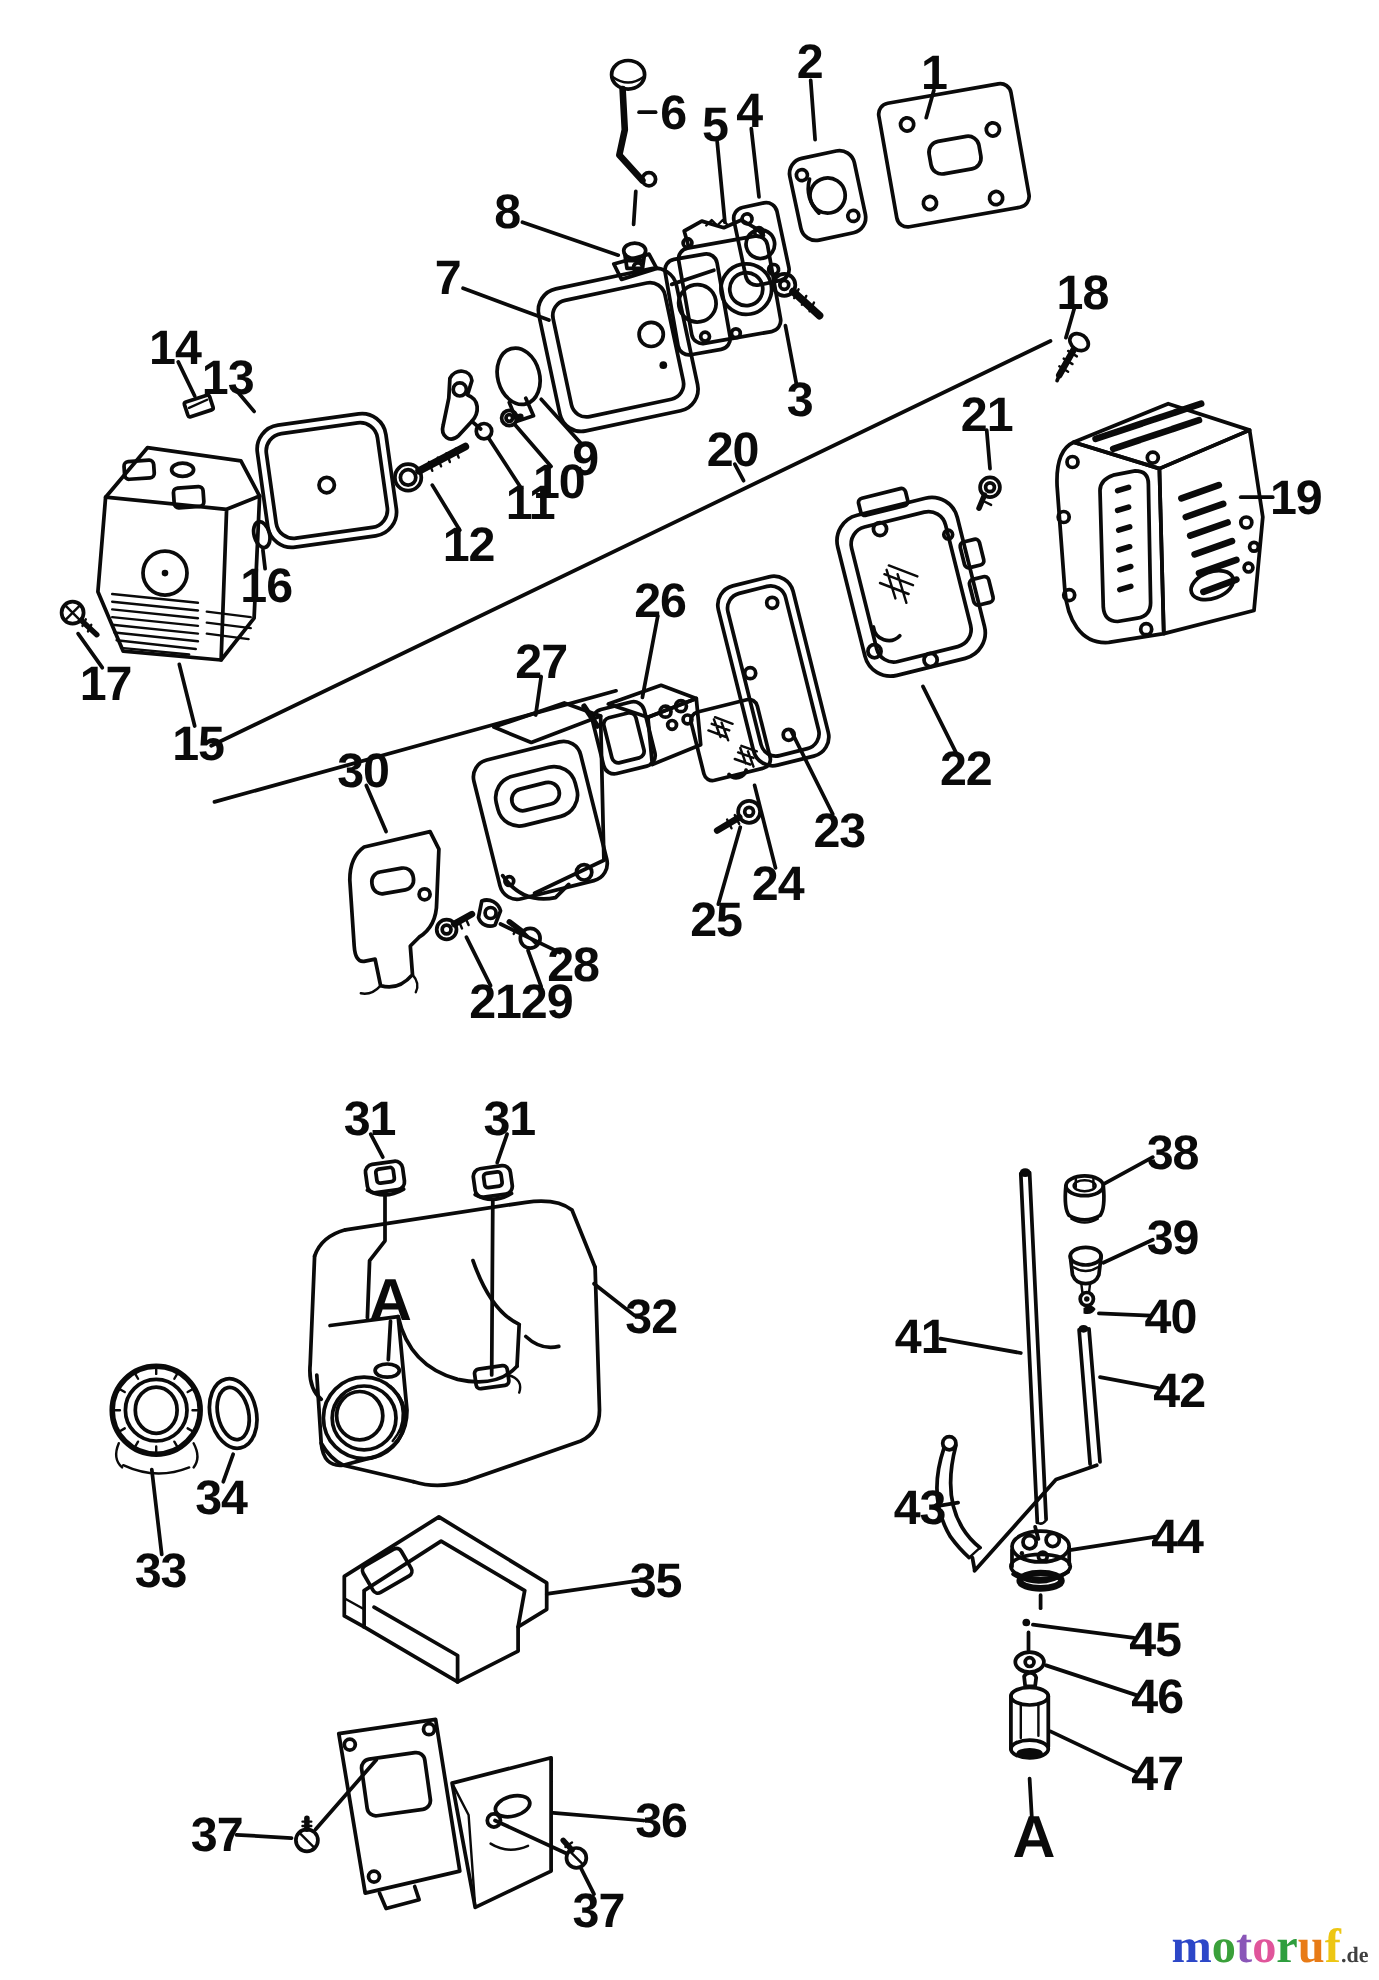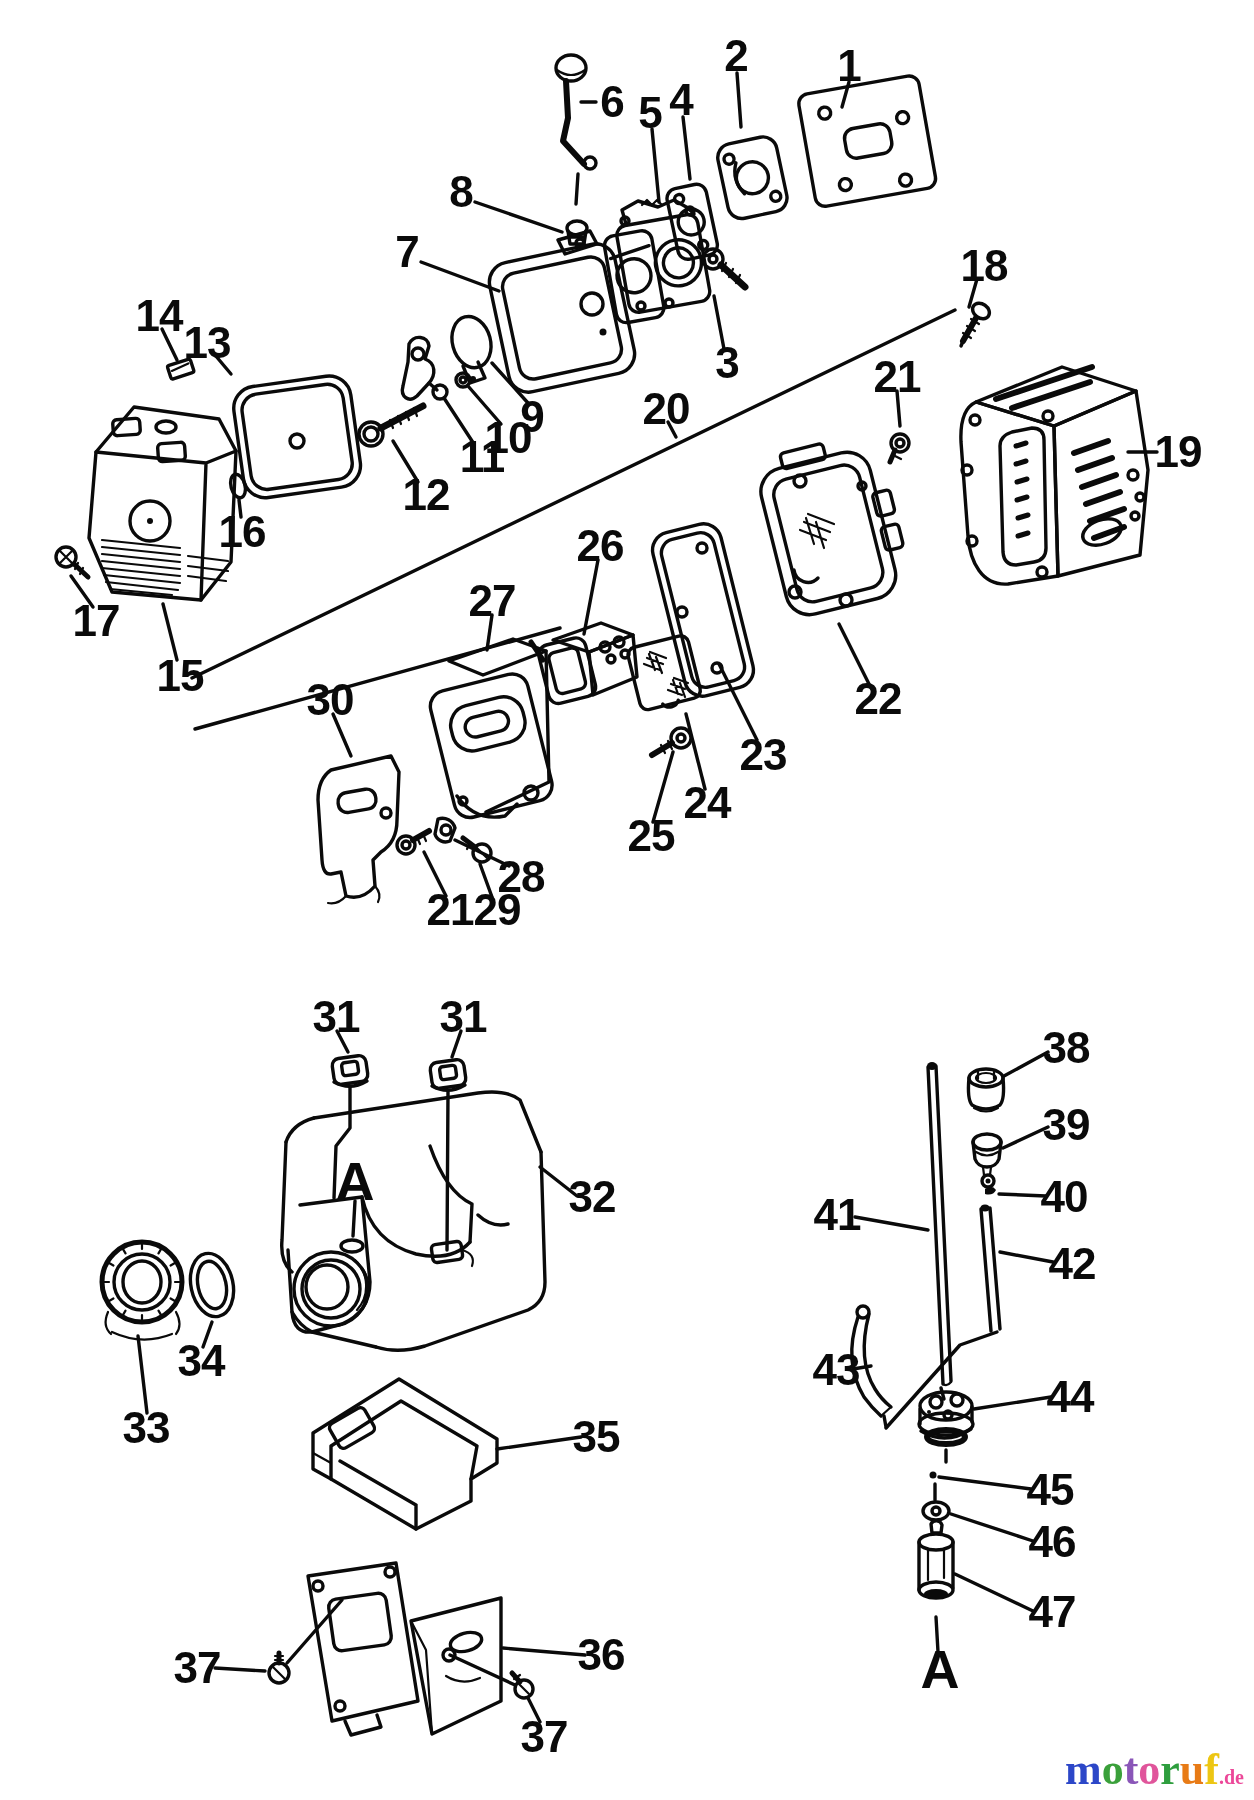--- a/index.html
+++ b/index.html
@@ -9,21 +9,21 @@
   svg *{vector-effect:none;}
   .ln{stroke:#0a0a0a;fill:none;stroke-width:3.4;stroke-linecap:round;stroke-linejoin:round;}
   .w2{stroke-width:2.2;} .w5{stroke-width:5;} .w6{stroke-width:6;} .w7{stroke-width:7;}
   .fillb{fill:#0a0a0a;stroke:none;}
   .callout{font-family:"Liberation Sans",sans-serif;font-weight:700;font-size:44px;
            fill:#0a0a0a;text-anchor:middle;letter-spacing:-1px;}
   .marker{font-family:"Liberation Sans",sans-serif;font-weight:700;font-size:54px;
           fill:#0a0a0a;text-anchor:middle;}
   .logo{position:absolute;right:10px;bottom:8px;font-family:"Liberation Serif",serif;
         font-weight:700;font-size:44px;line-height:1;white-space:nowrap;}
-  .logo .suffix{font-size:20px;font-weight:700;color:#ec4899;}
+  .logo .suffix{font-size:20px;font-weight:700;color:#404040;}
 </style>
 </head>
 <body>
 
 <div class="stage">
 <svg width="1254" height="1800" viewBox="0 0 1254 1800">
 
   <g class="ln">
     <path d="M849,82 L842,107"></path>
         <path d="M737,73 L741,127"></path>

